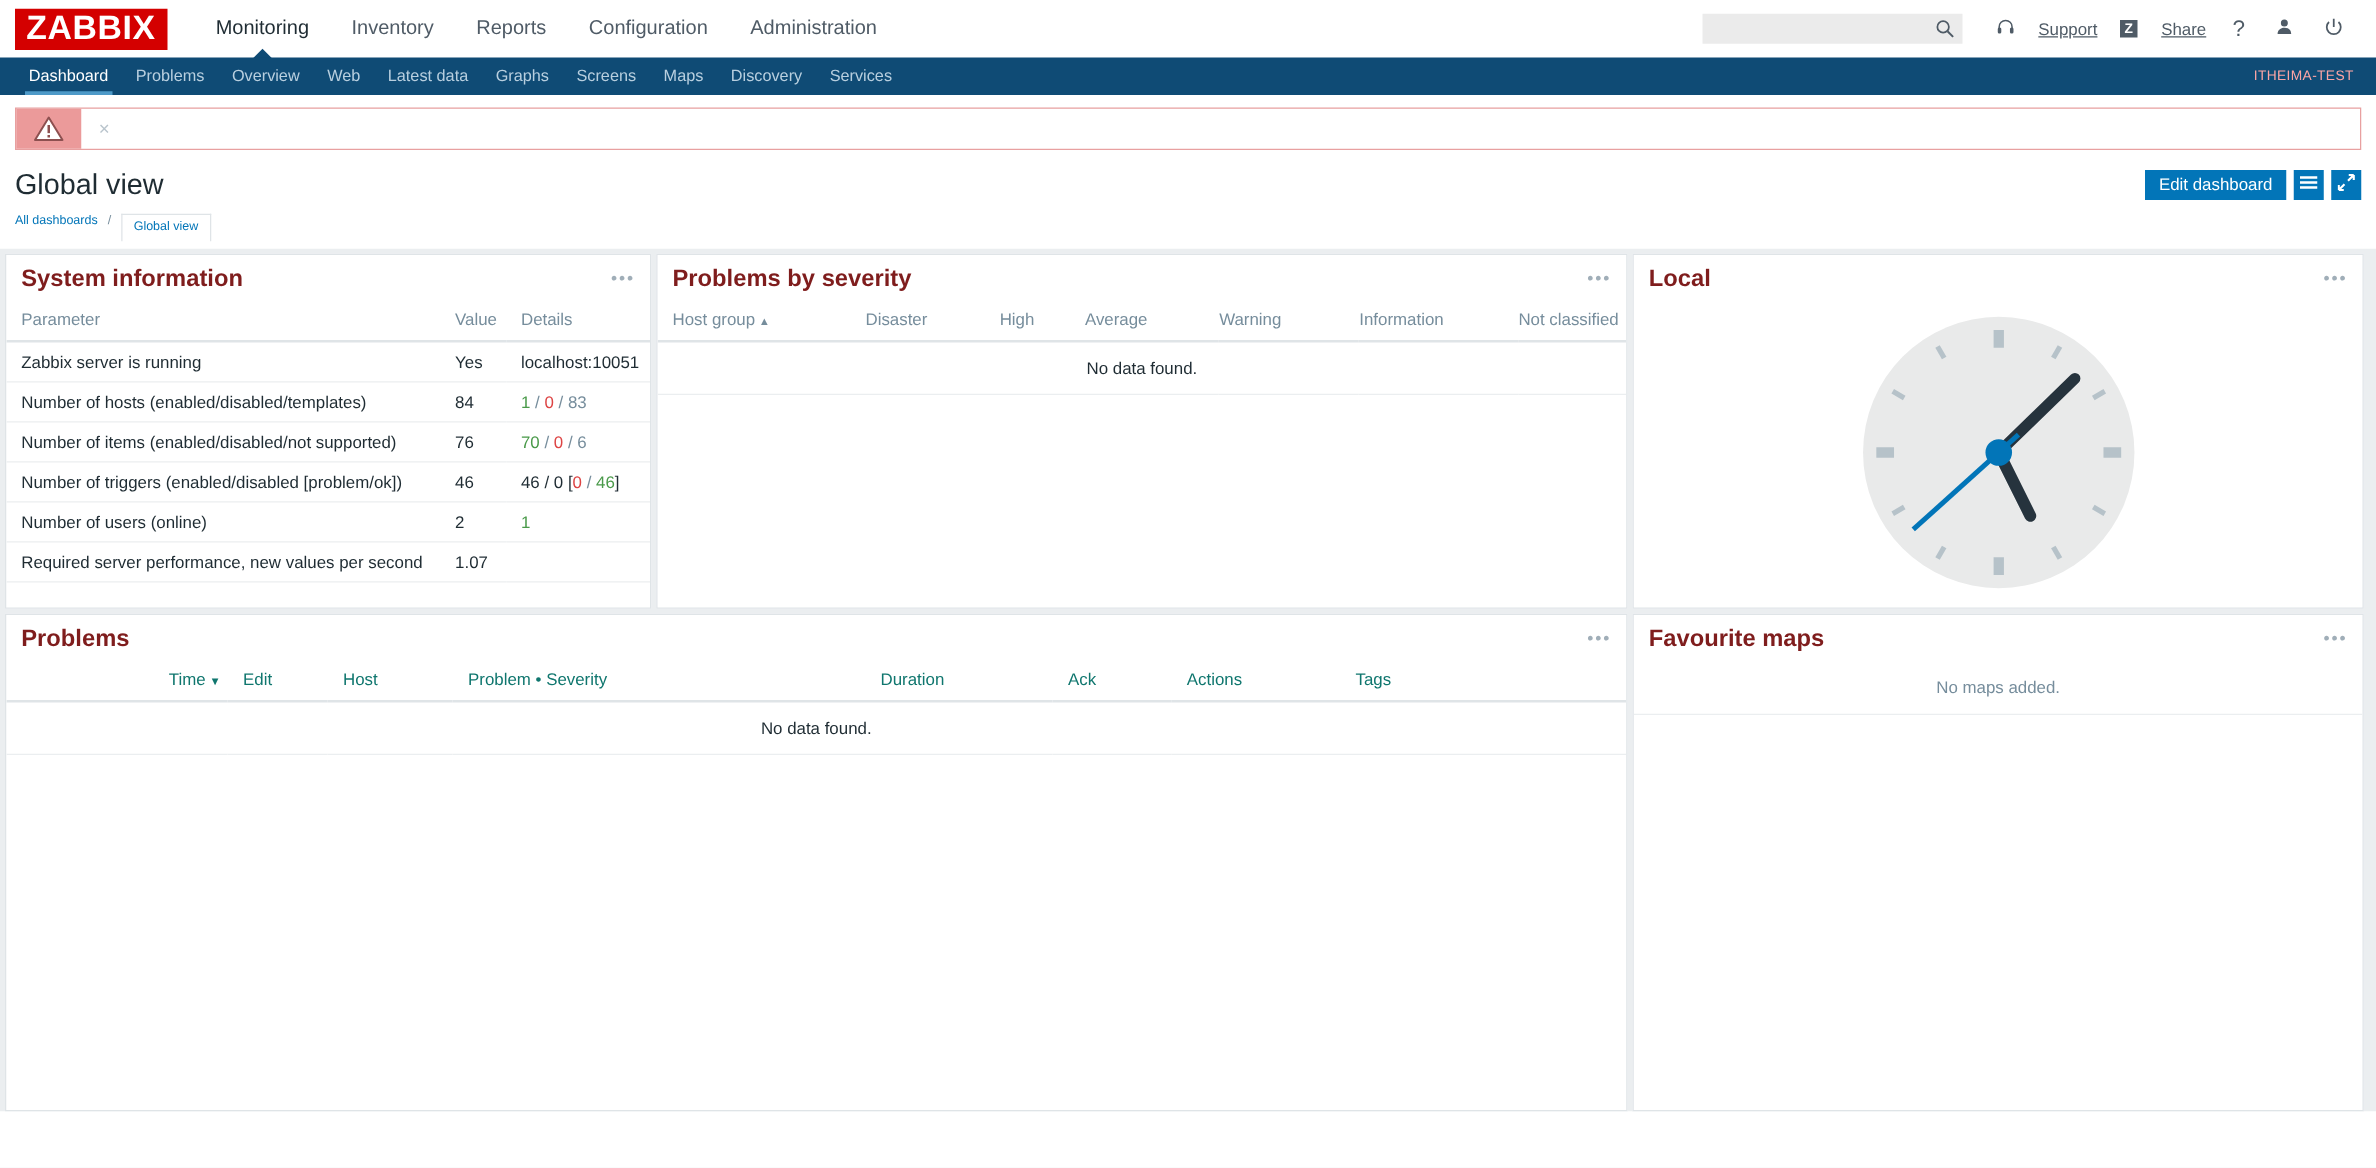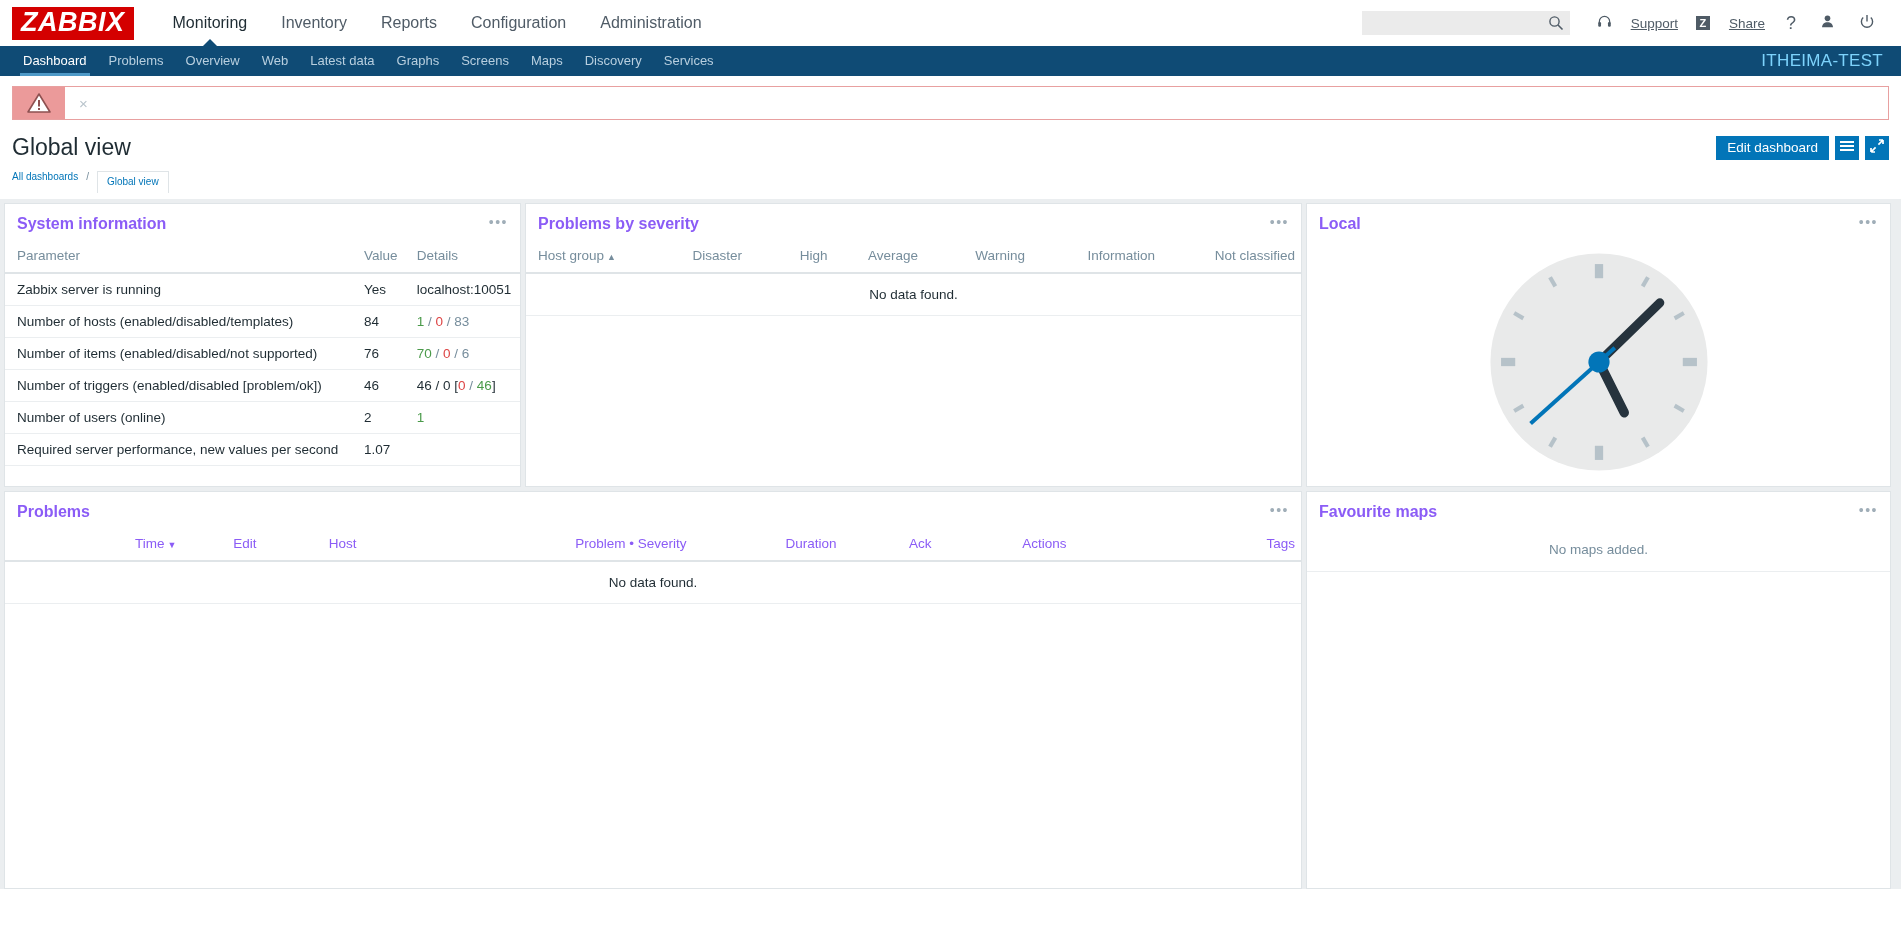--- a/index.html
+++ b/index.html
@@ -24,21 +24,20 @@
   .logo {
     background: #d40000;
     color: #ffffff;
     font-weight: bold;
     font-size: 27px;
     letter-spacing: 0.5px;
     padding: 2px 9px 4px 9px;
     line-height: 1;
     margin-right: 22px;
     font-family: "Liberation Sans", sans-serif;
-    font-style: italic;
   }
   .mainnav { display: flex; align-items: center; height: 46px; }
   .mainnav-item {
     font-size: 16px;
     color: #4f5b66;
     padding: 0 17px;
     line-height: 46px;
     cursor: pointer;
     position: relative;
     white-space: nowrap;
@@ -127,22 +126,22 @@
   }
   .subnav-item.active { color: #ffffff; }
   .subnav-item.active::after {
     content: "";
     position: absolute;
     left: 8px; right: 8px; bottom: 0;
     height: 3px; background: #4e9ac8;
   }
   .subnav-right {
     margin-left: auto;
-    color: #7dd3fc;
-    font-size: 17px;
+    color: #fca5a5;
+    font-size: 11px;
     letter-spacing: 0.3px;
     padding-right: 4px;
   }
 
   
   .page { background: #ffffff; }
 
   .alert-wrap { padding: 10px 12px 0 12px; }
   .msgbox {
     display: flex;
@@ -232,21 +231,21 @@
     border: 1px solid #dfe4e7;
     display: flex; flex-direction: column;
     overflow: hidden;
   }
   .w-head {
     display: flex; align-items: center;
     padding: 9px 10px 7px 12px;
     flex-shrink: 0;
   }
   .w-title {
-    font-size: 16px; font-weight: bold; color: #8b5cf6;
+    font-size: 19px; font-weight: bold; color: #7f1d1d;
   }
   .w-dots {
     margin-left: auto;
     color: #a0aeb8;
     letter-spacing: 1.5px;
     font-size: 14px;
     cursor: pointer;
     line-height: 1;
     padding: 2px 2px 6px 2px;
   }
@@ -285,21 +284,21 @@
   #w-severity  { width: 777px; height: 284px; justify-content: center; }
   #w-local     { width: 585px; height: 284px; }
   #w-problems  { width: 1298px; height: 398px; }
   #w-favmaps   { width: 585px; height: 398px; }
 
   
   #w-severity th.hg { padding-left: 12px; }
   #w-severity th.sev { padding-left: 0; text-align: left; }
 
   
-  #w-problems th { color: #8b5cf6; text-align: right; }
+  #w-problems th { color: #0f766e; }
 
   
   .clock-wrap {
     display: flex; align-items: center; justify-content: center;
     height: 100%;
     padding-bottom: 4px;
   }
 
   .favmaps-body { padding-top: 12px; }
   .favmaps-text {

